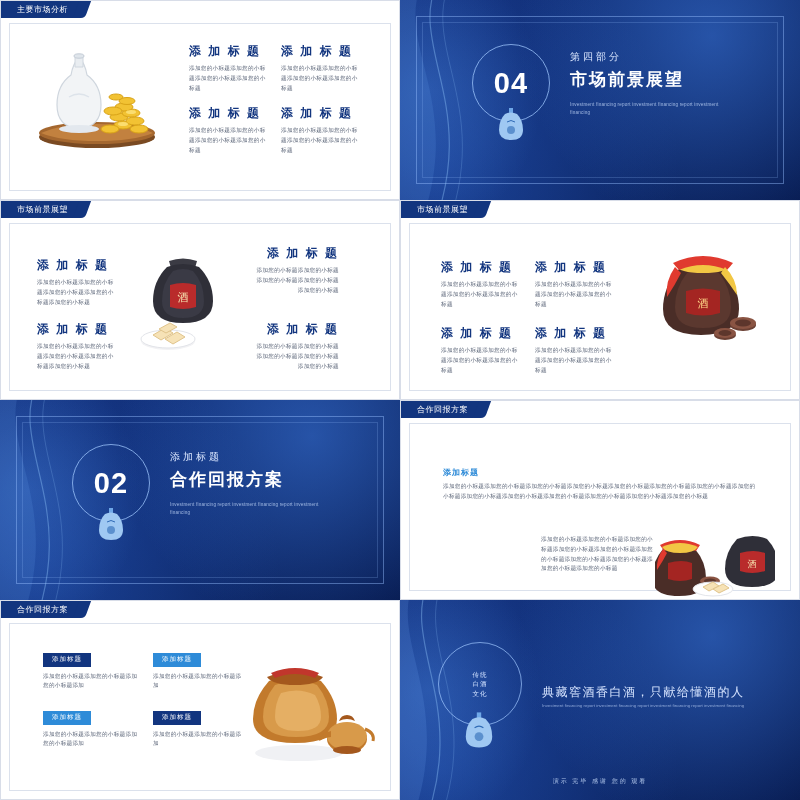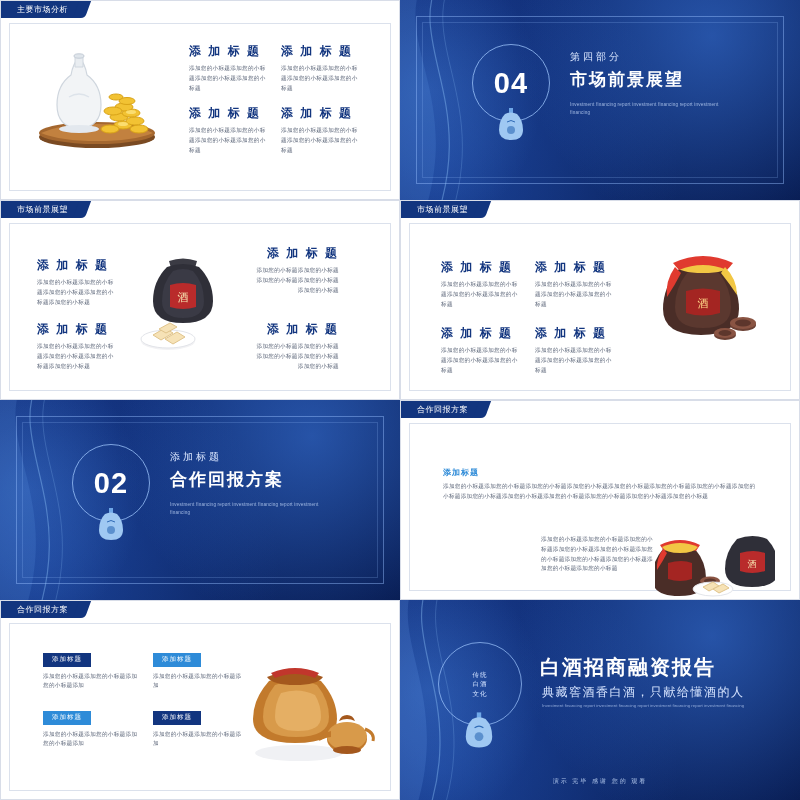--- a/index.html
+++ b/index.html
@@ -463,19 +463,18 @@
     <div class="cover-ring">
       <div class="cn">传统<br>白酒<br>文化</div>
     </div>
     <svg class="porcelain" style="left:62px; top:108px; width:34px; height:44px;" viewBox="0 0 30 40">
       <path d="M13 4 h4 v6 h-4z" fill="#6fa8e8"></path>
       <path d="M9 10 q6 -3 12 0 q6 6 6 16 q0 10 -12 10 q-12 0 -12 -10 q0 -10 6 -16z" fill="#9fc8f2"></path>
       <path d="M11 18 q4 -3 8 0" stroke="#2f6ab5" stroke-width="1" fill="none"></path>
       <circle cx="15" cy="26" r="4" fill="#2f6ab5" opacity=".6"></circle>
     </svg>
 
-    <div class="cover-title">白酒招商融资报告</div>
     <div class="cover-sub">典藏窖酒香白酒，只献给懂酒的人</div>
     <div class="cover-en">Investment financing report investment financing report investment financing report investment financing</div>
     <div class="cover-foot">演示 完毕 感谢 您的 观看</div>
   </div>
 
 </div>
 
 </body></html>

